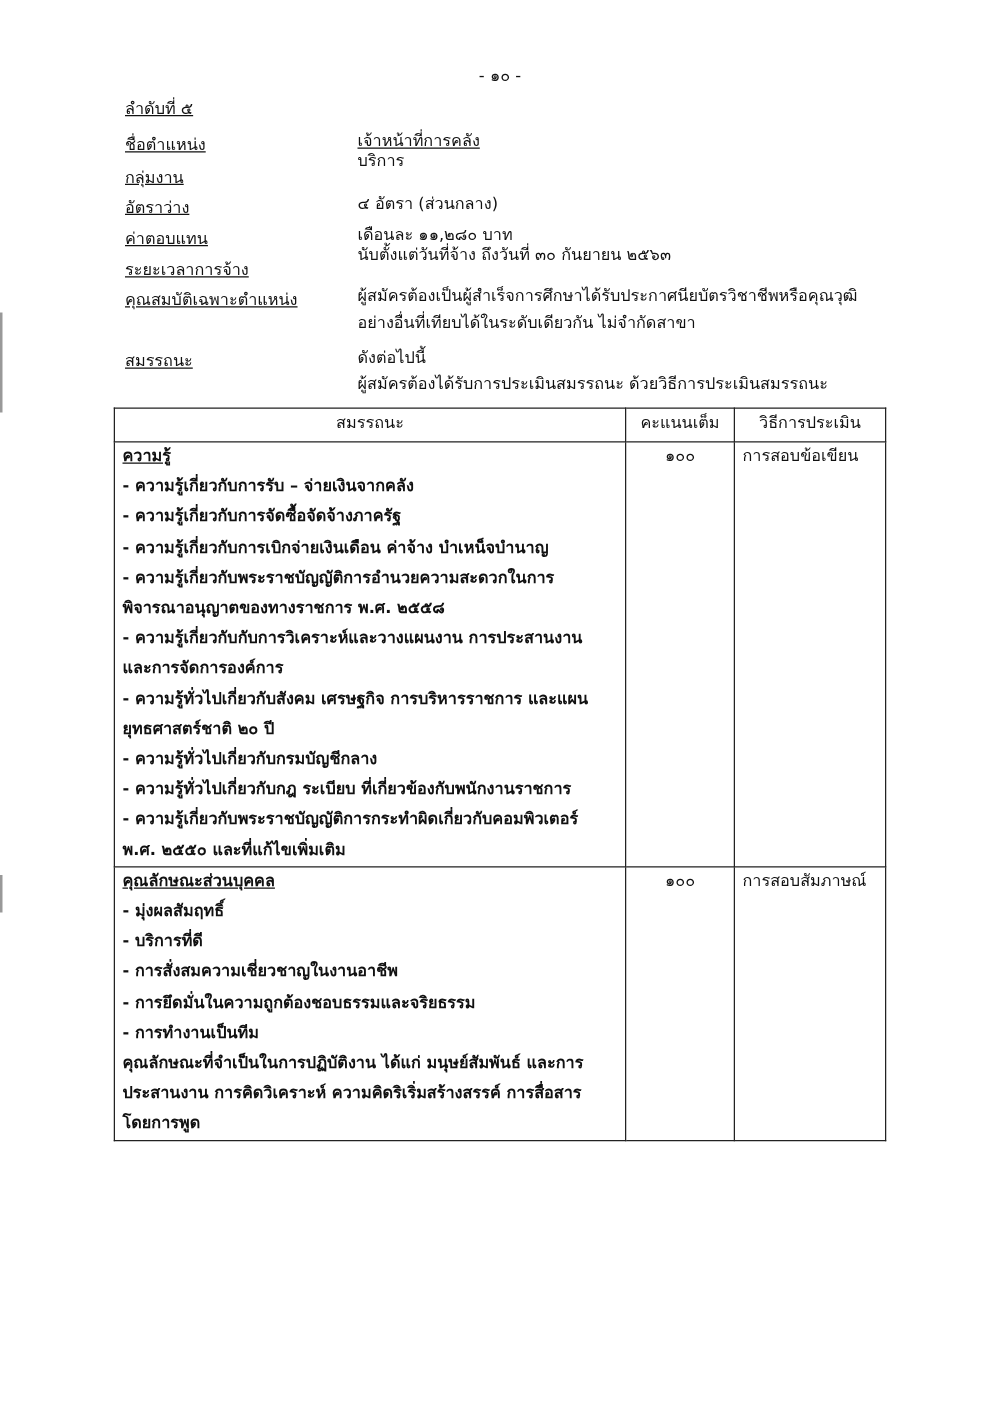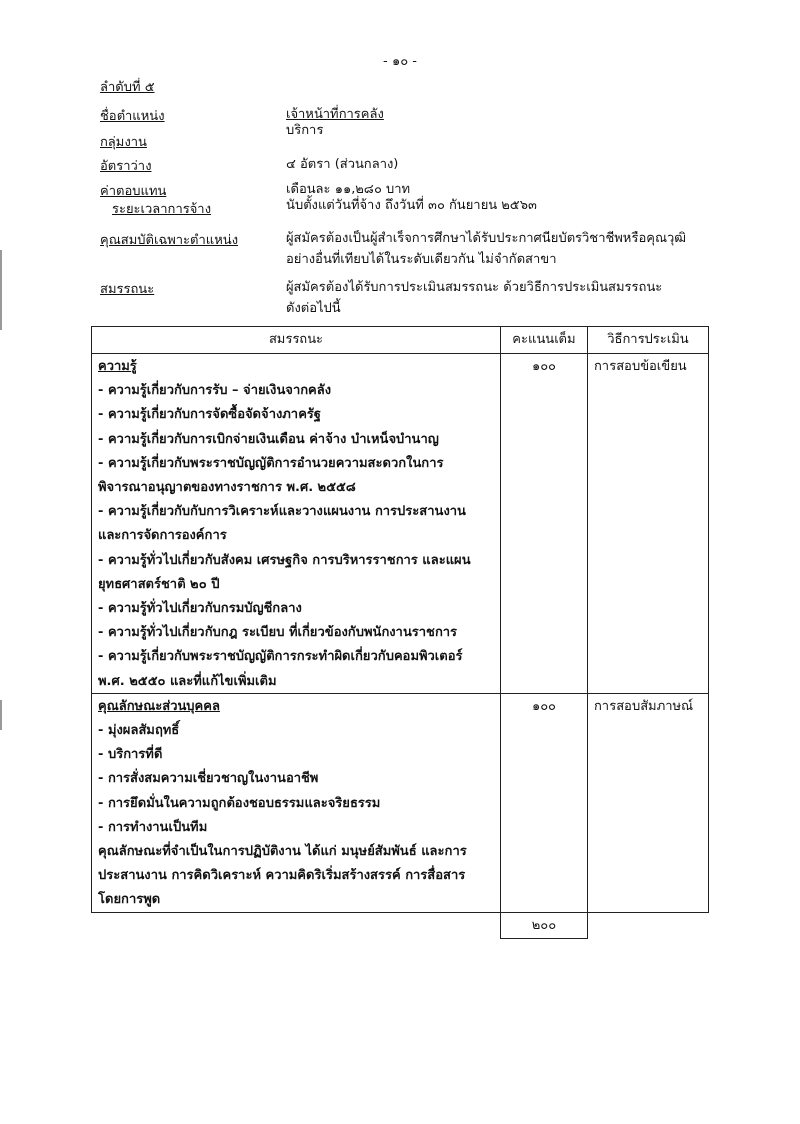--- a/index.html
+++ b/index.html
@@ -51,33 +51,33 @@
 
 <div class="field-label" style="top:131px;">กลุ่มงาน</div>
 <div class="field-value" style="top:119px;">บริการ</div>
 
 <div class="field-label" style="top:155px;">อัตราว่าง</div>
 <div class="field-value" style="top:153px;">๔ อัตรา (ส่วนกลาง)</div>
 
 <div class="field-label" style="top:180px;">ค่าตอบแทน</div>
 <div class="field-value" style="top:178px;">เดือนละ ๑๑,๒๘๐ บาท</div>
 
-<div class="field-label" style="top:198px;margin-left:12px;">ระยะเวลาการจ้าง</div>
+<div class="field-label" style="top:205px;">ระยะเวลาการจ้าง</div>
 <div class="field-value" style="top:194px;">นับตั้งแต่วันที่จ้าง ถึงวันที่ ๓๐ กันยายน ๒๕๖๓</div>
 
 <div class="field-label" style="top:229px;">คุณสมบัติเฉพาะตำแหน่ง</div>
 <div class="field-value" style="top:227px;">
   <span class="line">ผู้สมัครต้องเป็นผู้สำเร็จการศึกษาได้รับประกาศนียบัตรวิชาชีพหรือคุณวุฒิ</span>
   <span class="line">อย่างอื่นที่เทียบได้ในระดับเดียวกัน ไม่จำกัดสาขา</span>
 </div>
 
 <div class="field-label" style="top:278px;">สมรรถนะ</div>
 <div class="field-value" style="top:276px;">
+  <span class="line">ดังต่อไปนี้</span>
   <span class="line">ผู้สมัครต้องได้รับการประเมินสมรรถนะ ด้วยวิธีการประเมินสมรรถนะ</span>
-  <span class="line">ดังต่อไปนี้</span>
 </div>
 
 <table class="comp">
   <tbody>
       <tr>
     <th class="col1">สมรรถนะ</th>
     <th class="col2">คะแนนเต็ม</th>
     <th class="col3">วิธีการประเมิน</th>
   </tr>
   <tr>
@@ -108,19 +108,14 @@
       <span class="dash-item">-  การสั่งสมความเชี่ยวชาญในงานอาชีพ</span>
       <span class="dash-item">-  การยึดมั่นในความถูกต้องชอบธรรมและจริยธรรม</span>
       <span class="dash-item">-  การทำงานเป็นทีม</span>
       <span class="dash-item">คุณลักษณะที่จำเป็นในการปฏิบัติงาน ได้แก่ มนุษย์สัมพันธ์ และการ</span>
       <span class="dash-item">ประสานงาน การคิดวิเคราะห์ ความคิดริเริ่มสร้างสรรค์ การสื่อสาร</span>
       <span class="dash-item">โดยการพูด</span>
     </td>
     <td class="col2">๑๐๐</td>
     <td class="col3">การสอบสัมภาษณ์</td>
   </tr>
-  <tr>
-    <td class="blank"></td>
-    <td class="col2 total">๒๐๐</td>
-    <td class="blank"></td>
-  </tr>
 </tbody>
   </table>
 
 </body></html>

